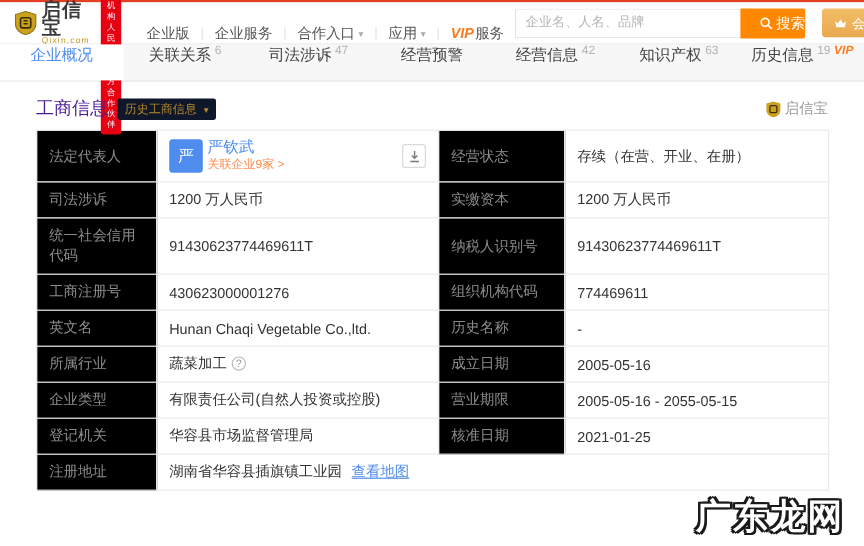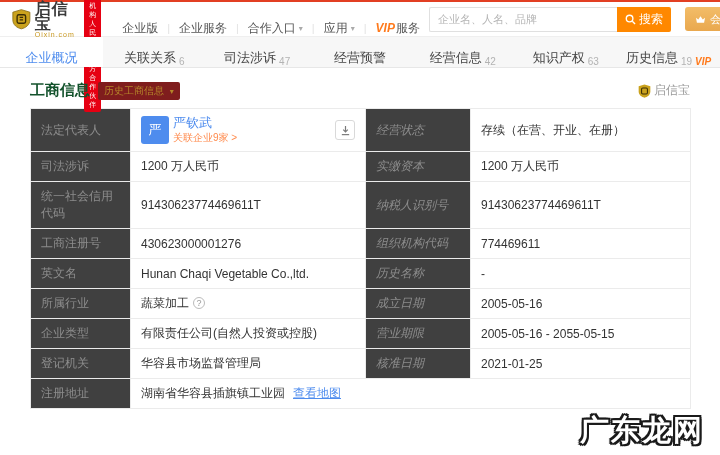--- a/index.html
+++ b/index.html
@@ -19,43 +19,43 @@
   .logo-txt .en { font-size:7px; color:#c9981f; letter-spacing:1px; }
   .redbadge { background:#e60012; color:#fff; font-size:7px; line-height:9px; padding:3px 5px; border-radius:2px; margin-left:6px; text-align:center; }
   .nav { display:flex; align-items:center; margin-left:12px;margin-top:18px; }
   .nav .item { font-size:12px; color:#555; padding:0 9px; cursor:pointer; white-space:nowrap; display:flex; align-items:center;}
   .nav .sep { color:#e3e3e3; font-size:11px; }
   .caret { font-size:8px; color:#aaa; margin-left:3px; }
   .vipword { color:#ff7a1c; font-weight:bold; font-style:italic; margin-right:1px; }
   .search { display:flex; margin-left:auto; }
   .search input { width:188px; height:25px; border:1px solid #e0e0e0; border-right:none; border-radius:2px 0 0 2px; padding:0 8px; font-size:11px; color:#333; outline:none; }
   .search input::placeholder { color:#b5b5b5; }
-  .search .btn { height:25px; width:54px; background:#ff8800; color:#fff; border:none; border-radius:0 2px 2px 0; font-size:12px; display:flex; align-items:center; justify-content:center; gap:3px; cursor:pointer; }
+  .search .btn { height:25px; width:54px; background:#ff8800; color:#fff; border:none; border-radius:0 2px 2px 0; font-size:12px; display:flex; align-items:center; justify-content:flex-end; gap:3px; cursor:pointer; }
   .gold-btn { margin-left:14px; height:24px; padding:0 10px; background:linear-gradient(180deg,#f3bd68,#e9a84e); border:none; border-radius:3px; color:#fff; font-size:11px; display:flex; align-items:center; gap:4px; cursor:pointer; white-space:nowrap; }
 
   
   .tabs { height:32px; background:#f7f7f7; border-top:1px solid #efefef; border-bottom:1px solid #e7e7e7; display:flex; }
-  .tab { flex:1; display:flex; align-items:flex-end; justify-content:center; font-size:13px; color:#444; cursor:pointer; gap:3px; }
+  .tab { flex:1; display:flex; align-items:flex-start; justify-content:center; font-size:13px; color:#444; cursor:pointer; gap:3px; }
   .tab.active { background:#fff; color:#4e8cee; }
   .tab .cnt { font-size:10px; color:#b3b3b3; }
   .tab .vip { font-size:10px; color:#ff7a1c; font-weight:bold; font-style:italic; }
 
   
   .sechead { display:flex; align-items:center; padding:13px 30px 8px; }
-  .sechead .title { font-size:15px; font-weight:bold; color:#14532d; }
-  .ybadge { margin-left:8px; background:#7f1d1d; color:#b5862a; font-size:10px; padding:2px 6px; border-radius:2px; cursor:pointer; }
+  .sechead .title { font-size:15px; font-weight:normal; color:#4c1d95; }
+  .ybadge { margin-left:8px; background:#0f172a; color:#b5862a; font-size:10px; padding:2px 6px; border-radius:2px; cursor:pointer; }
   .ybadge .caret{ color:#b5862a; }
   .minilogo { margin-left:auto; display:flex; align-items:center; gap:3px; color:#999; font-size:12px; }
   .minilogo svg { width:13px; height:14px; }
 
   
   table { border-collapse:collapse; table-layout:fixed; width:660px; margin:0 30px; font-size:12px; }
   td { border:1px solid #ebebeb; padding:6px 10px; vertical-align:middle; }
-  td.lbl { background:#404040; color:#8c8c8c; width:100px; }
-  td.lbl2 { background:#404040; color:#8c8c8c; width:105px;font-style:italic; }
+  td.lbl { background:#000000; color:#8c8c8c; width:100px; }
+  td.lbl2 { background:#000000; color:#8c8c8c; width:105px; }
   td.val { color:#333; width:235px; }
   td.val2 { color:#333; width:220px; }
   .rep-cell { display:flex; align-items:center; }
   .rep-avatar { width:28px; height:28px; border-radius:3px; background:#4e8cee; color:#fff; font-size:13px; display:flex; align-items:center; justify-content:center; flex:none; }
   .rep-info { margin-left:4px; line-height:15px; }
   .rep-name { color:#4e8cee; font-size:13px; cursor:pointer; }
   .rep-rel { color:#ff8a4c; font-size:10px; cursor:pointer; }
   .dl-btn { margin-left:auto; width:20px; height:20px; border:1px solid #d9d9d9; border-radius:3px; background:#fff; display:flex; align-items:center; justify-content:center; cursor:pointer; }
   .help { display:inline-block; width:12px; height:12px; line-height:11px; text-align:center; border:1px solid #bbb; border-radius:50%; color:#999; font-size:9px; margin-left:4px; cursor:pointer; vertical-align:1px;}
   .maplink { color:#4e8cee; margin-left:8px; cursor:pointer;text-decoration:underline; }

